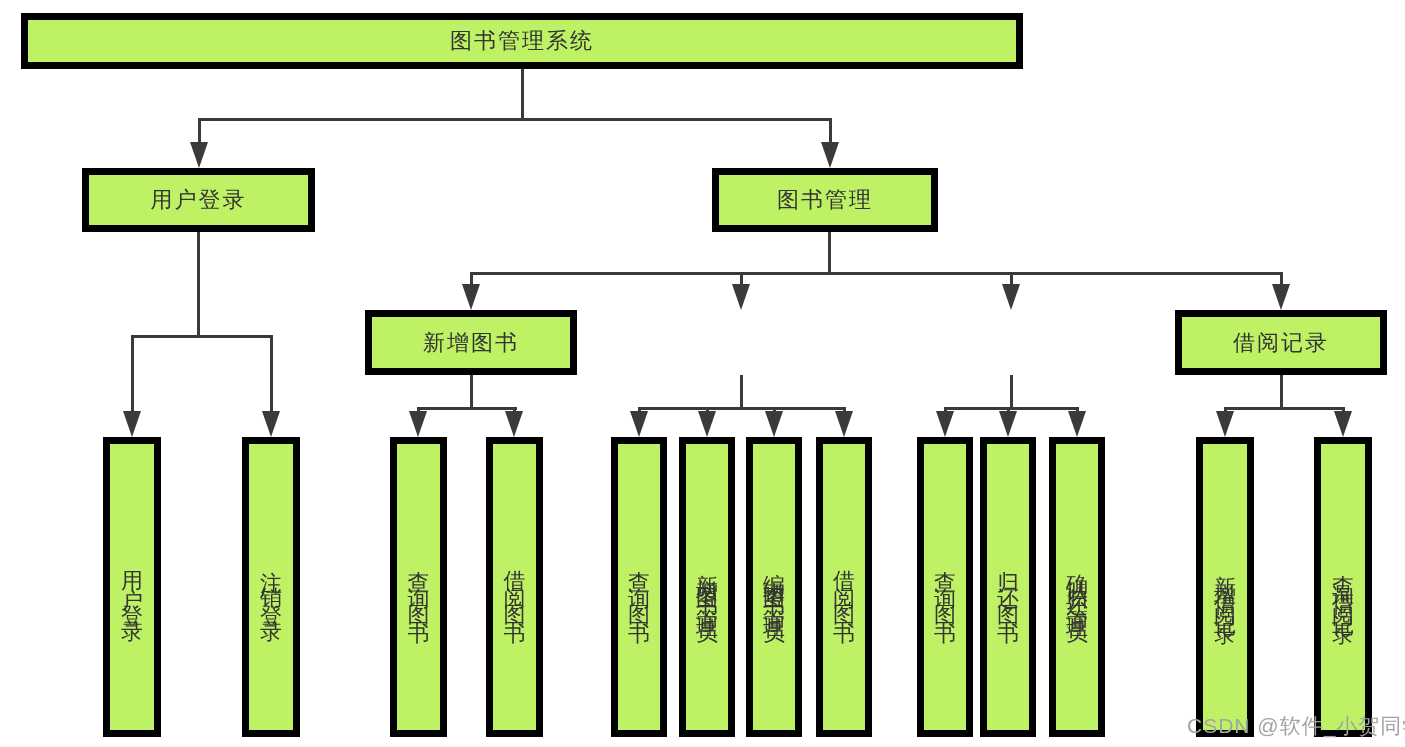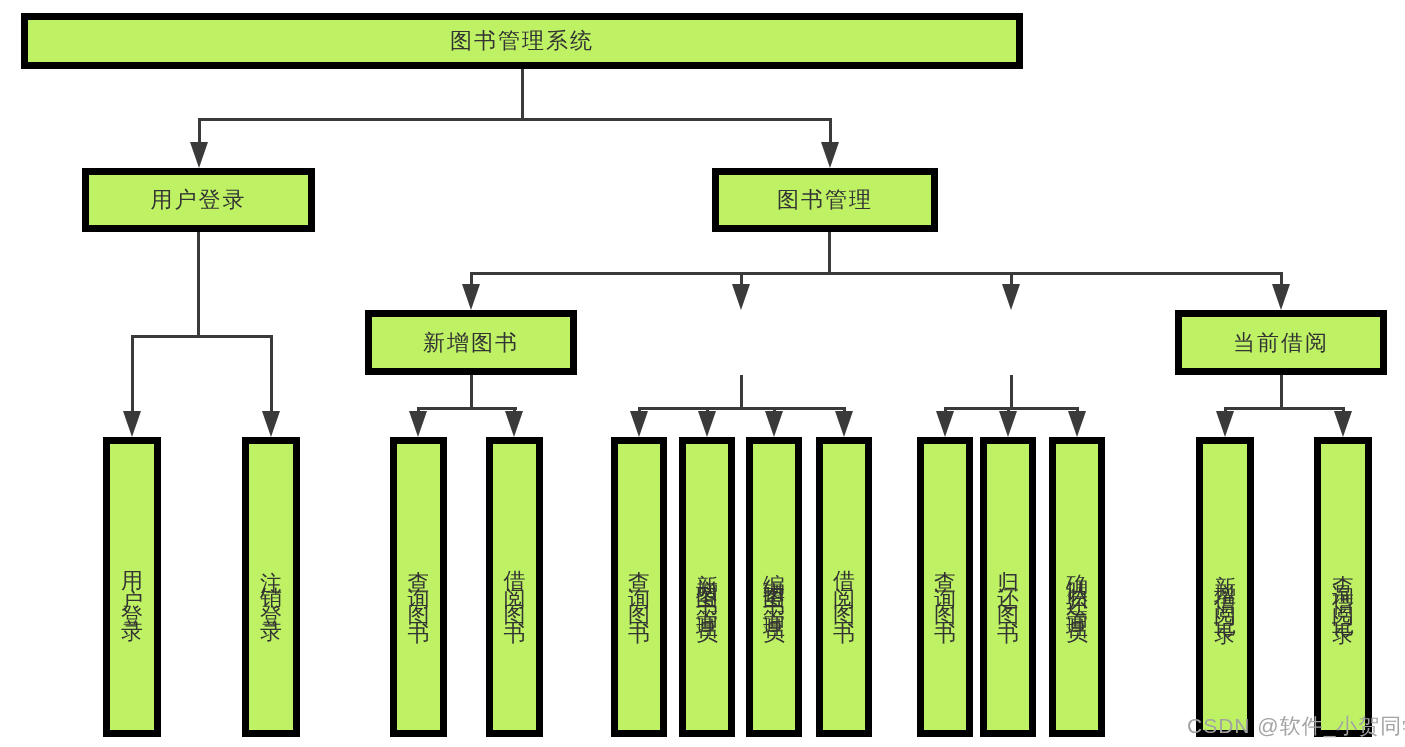--- a/index.html
+++ b/index.html
@@ -74,21 +74,21 @@
     <span>用户登录</span>
   </div>
   <div class="box h" style="left:712px;top:168px;width:226px;height:64px">
     <span>图书管理</span>
   </div>
 
   <div class="box h" style="left:365px;top:310px;width:212px;height:65px">
     <span>新增图书</span>
   </div>
   <div class="box h" style="left:1175px;top:310px;width:212px;height:65px">
-    <span>当前借阅</span>
+    <span>借阅记录</span>
   </div>
 
   <div class="box v" style="left:103px;top:437px;width:58px;height:300px">
     <span class="vt-short">用户登录</span>
   </div>
   <div class="box v" style="left:242px;top:437px;width:58px;height:300px">
     <span class="vt-short">注销登录</span>
   </div>
 
   <div class="box v" style="left:390px;top:437px;width:57px;height:300px">

